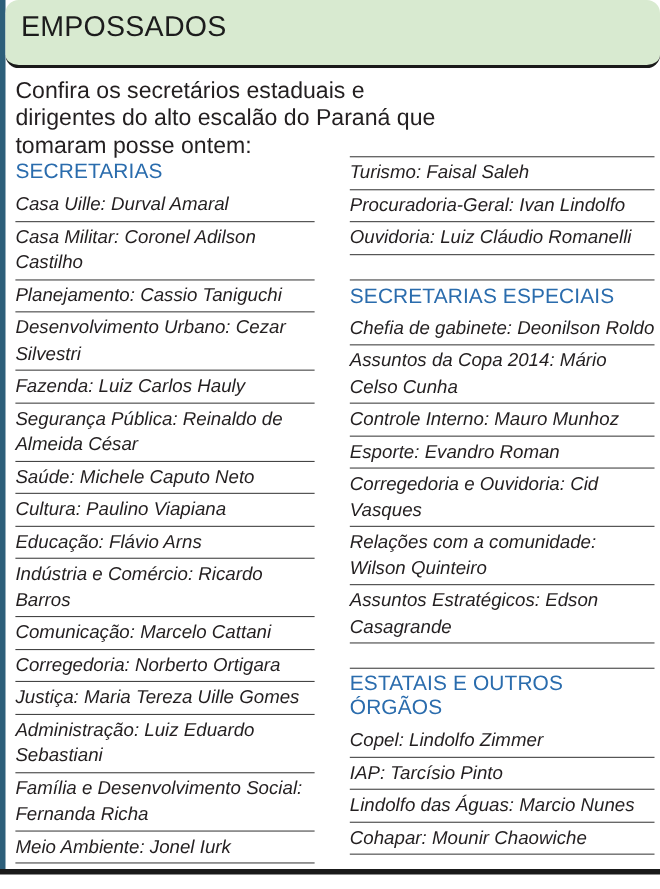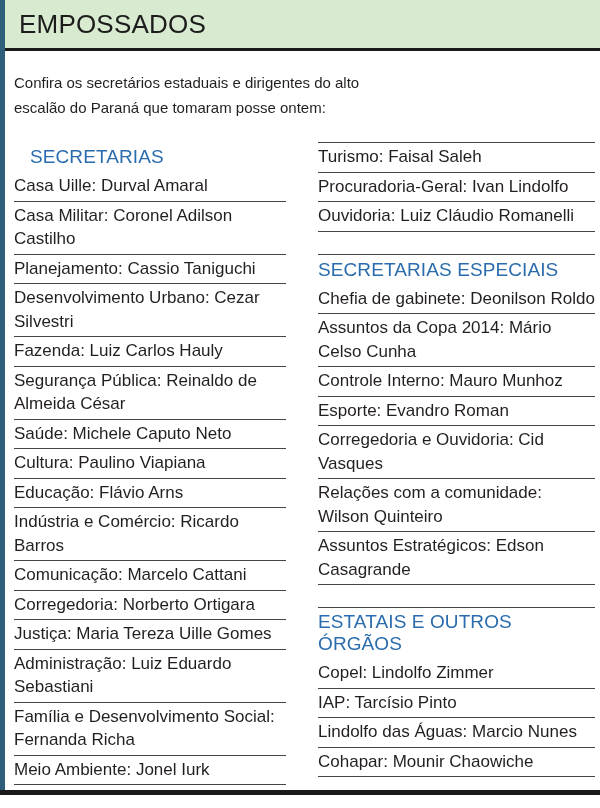--- a/index.html
+++ b/index.html
@@ -29,43 +29,44 @@
     height: 790px;
     background: #2d5f7a;
   }
 
   
   #header-bar {
     position: absolute;
     left: 5px;
     top: 0;
     width: 595px;
-    height: 51px;
+    height: 62px;
     background: #d8ead0;
     box-sizing: border-box;
     border-bottom: 3px solid #1a1a1a;
+    border-radius: 12px;
   }
   #header-title {
     position: absolute;
     left: 14px;
     top: 9px;
     font-size: 26px;
     letter-spacing: 0.2px;
     color: #1c1c1c;
     font-weight: 400;
     white-space: nowrap;
   }
 
   
   #intro {
     position: absolute;
     left: 14px;
     top: 70px;
     width: 400px;
-    font-size: 15px;
+    font-size: 21px;
     line-height: 25px;
     color: #231f20;
   }
 
   
   #columns {
     position: absolute;
     top: 142px;
     left: 0;
     width: 600px;
@@ -85,20 +86,21 @@
     letter-spacing: 0.1px;
   }
   .sec-heading.two-line { line-height: 22px; }
 
   .entry {
     font-size: 17px;
     line-height: 23.5px;
     color: #231f20;
     padding: 2px 0 3px 0;
     border-bottom: 1.4px solid #444444;
+    font-style: italic;
   }
   .entry.first { border-top: 1.4px solid #444444; }
 
   .group-gap {
     height: 22px;
   }
 
   
   #bottom-rule {
     position: absolute;
@@ -117,21 +119,21 @@
   <div id="left-accent"></div>
 
   <div id="header-bar">
     <div id="header-title">EMPOSSADOS</div>
   </div>
 
   <div id="intro">Confira os secretários estaduais e dirigentes do alto escalão do Paraná que tomaram posse ontem:</div>
 
   <div id="columns">
     <div class="col" id="col-left">
-        <div class="sec-heading" style="border-top: none; margin-left: 16px;">SECRETARIAS</div>
+        <div class="sec-heading" style="border-top: none;">SECRETARIAS</div>
         <div class="entry">Casa Uille: Durval Amaral</div>
         <div class="entry">Casa Militar: Coronel Adilson Castilho</div>
         <div class="entry">Planejamento: Cassio Taniguchi</div>
         <div class="entry">Desenvolvimento Urbano: Cezar Silvestri</div>
         <div class="entry">Fazenda: Luiz Carlos Hauly</div>
         <div class="entry">Segurança Pública: Reinaldo de Almeida César</div>
         <div class="entry">Saúde: Michele Caputo Neto</div>
         <div class="entry">Cultura: Paulino Viapiana</div>
         <div class="entry">Educação: Flávio Arns</div>
         <div class="entry">Indústria e Comércio: Ricardo Barros</div>

